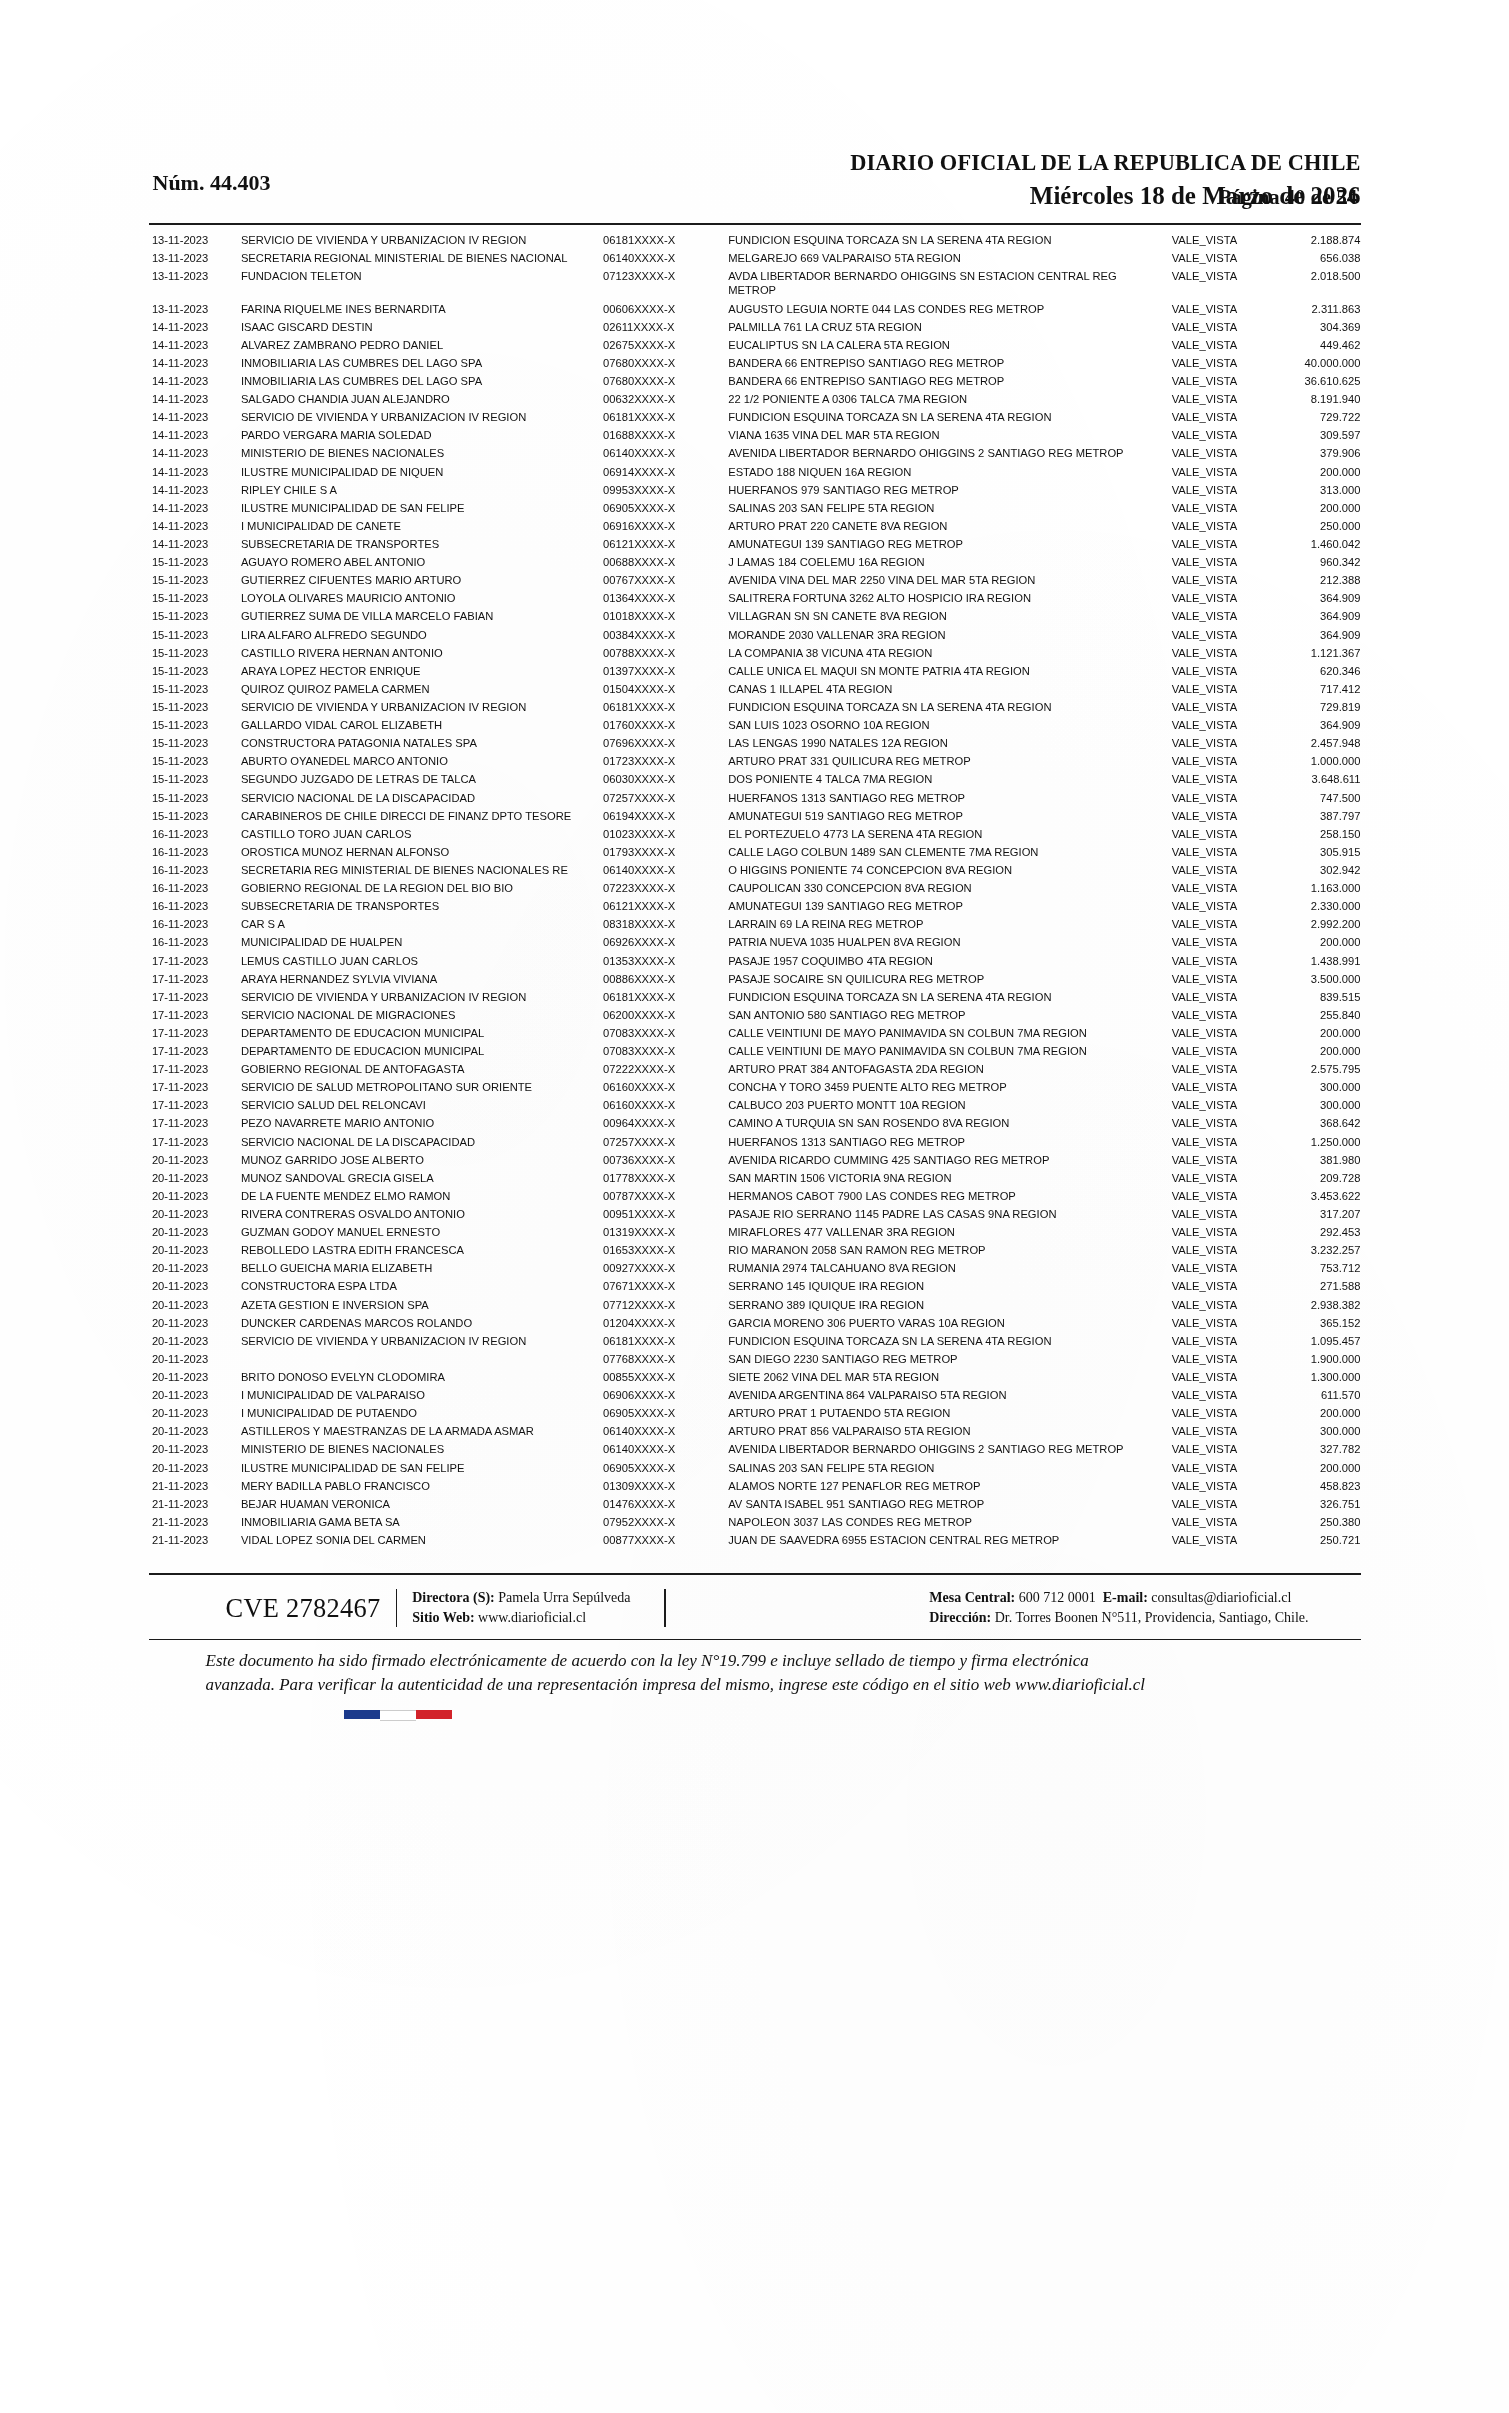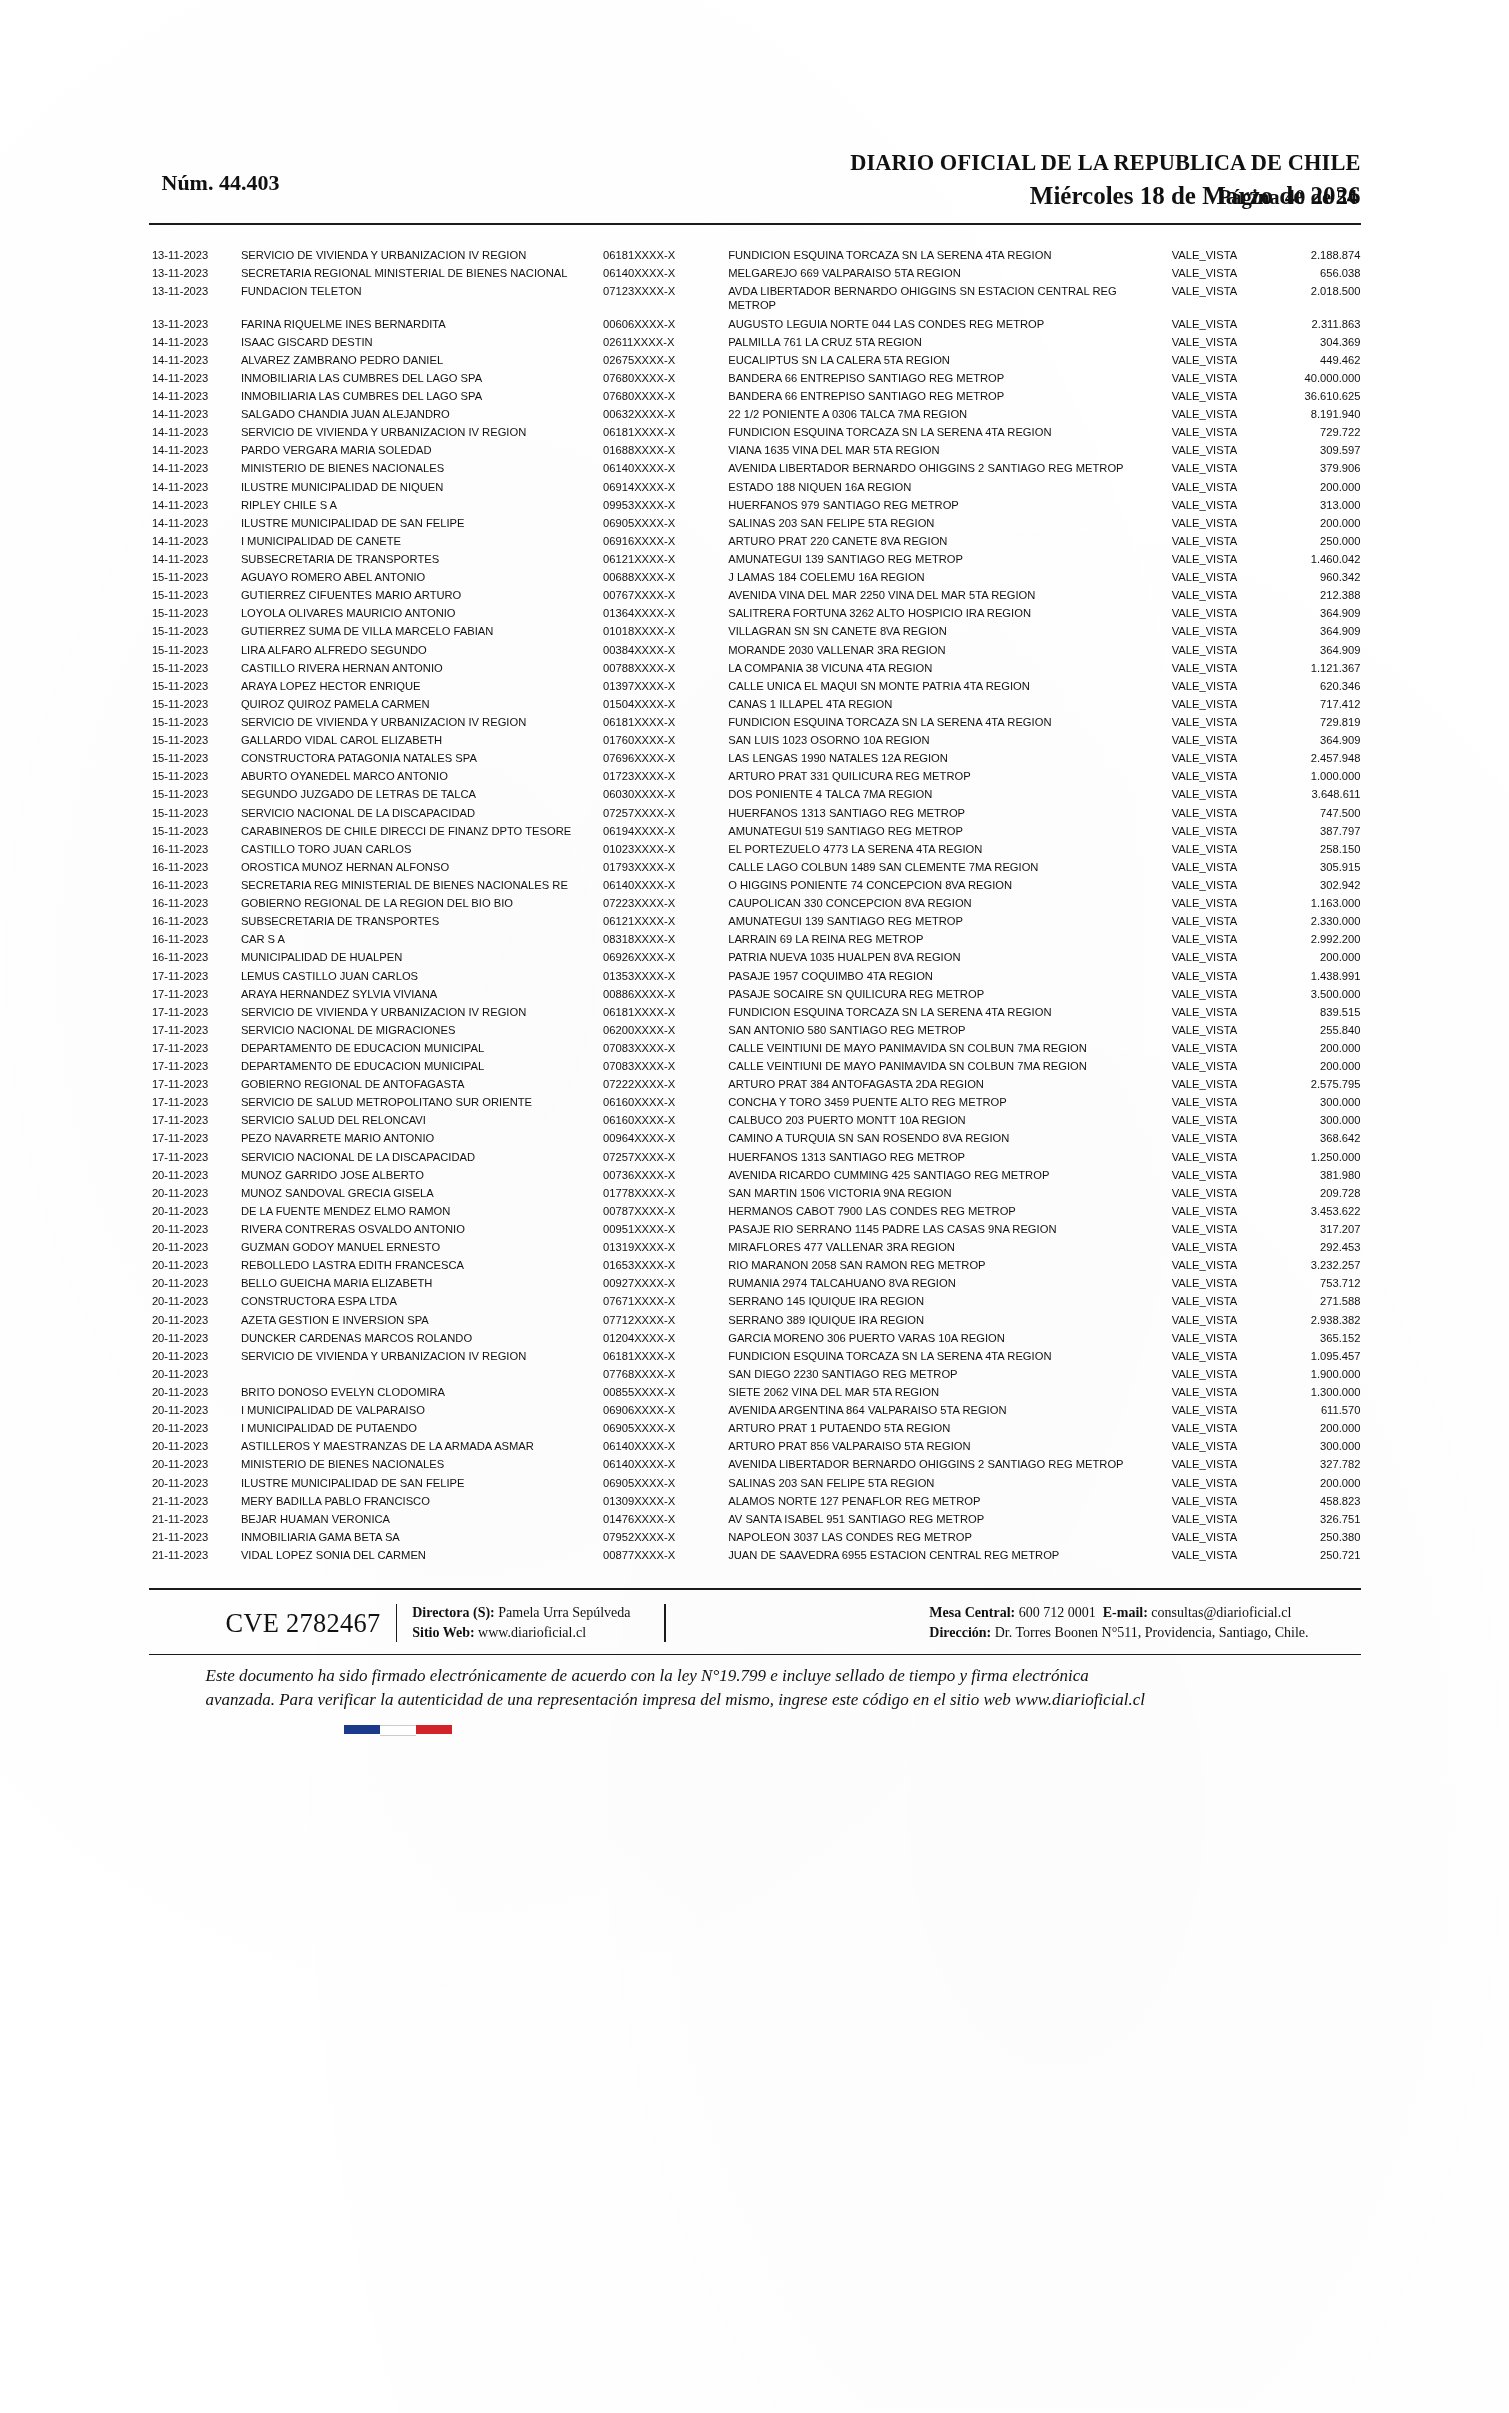--- a/index.html
+++ b/index.html
@@ -56,21 +56,21 @@
     font-weight: bold;
     letter-spacing: 0.1px;
   }
   .mast-sub {
     font-size: 25px;
     font-weight: bold;
     margin-top: 3.4px;
   }
   .mast-left {
     position: absolute;
-    left: 13px;
+    left: 4px;
     top: 20.7px;
     font-size: 22px;
     font-weight: bold;
     font-family: "Liberation Serif", serif;
     text-align: right;
   }
   .mast-right {
     position: absolute;
     right: 3.4px;
     top: 37px;
@@ -80,21 +80,21 @@
   }
   .rule-top {
     border-top: 2.3px solid #1b1b1b;
     margin-top: 6.9px;
   }
 
   
   table.records {
     width: 100%;
     border-collapse: collapse;
-    margin-top: 21px;
+    margin-top: 6px;
     font-size: 11.2px;
     font-family: "Liberation Sans", sans-serif;
   }
   table.records td {
     padding: 2px 3.4px 2px 3.4px;
     vertical-align: top;
     line-height: 1.26;
     white-space: normal;
   }
   .c-date   { width: 85px; }

